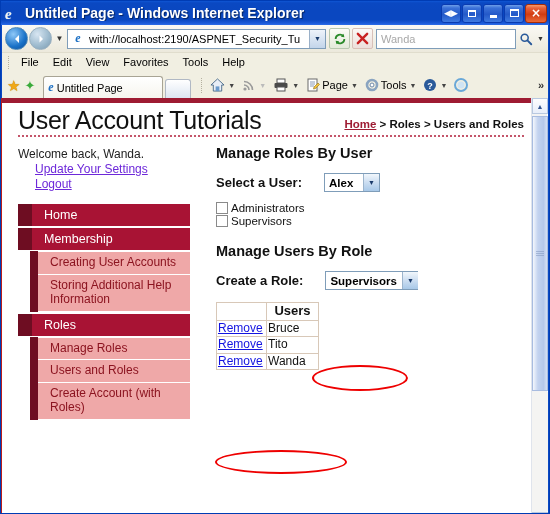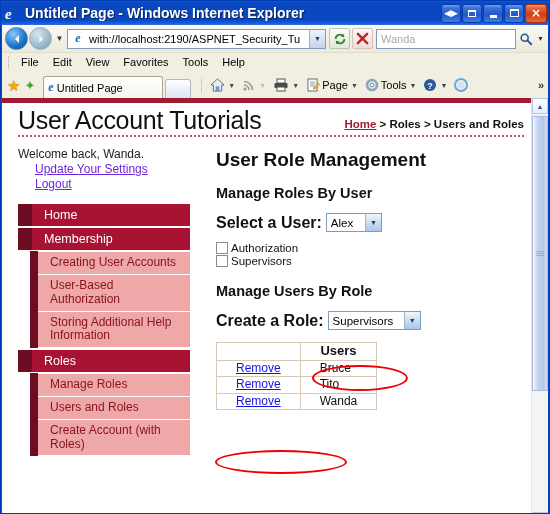--- a/index.html
+++ b/index.html
@@ -359,31 +359,31 @@
   #rightcol { flex: 1 1 auto; padding: 8px 0 0 16px; }
   #content-title {
     font-size: 19px; font-weight: bold; color: #111;
     margin: 4px 0 14px 0;
   }
   .section-title {
     font-size: 14.5px; font-weight: bold; color: #111;
     margin: 0 0 12px 0;
   }
   .field-row { display: flex; align-items: center; margin-bottom: 10px; position: relative; }
-  .field-label { font-size: 16px; font-weight: bold; color: #111; margin-right: 4px; white-space: nowrap; }
+  .field-label { font-size: 13px; font-weight: bold; color: #111; margin-right: 22px; white-space: nowrap; }
   .selectbox {
     display: flex; align-items: center;
     height: 19px;
     border: 1px solid #7f9db9;
     background: #ffffff;
     font-size: 11.5px;
     color: #000;
     min-width: 54px;
   }
-  .selectbox .sv { padding: 0 5px 0 4px; white-space: nowrap; flex: 1 1 auto; }
+  .selectbox .sv { padding: 0 5px 0 4px; white-space: nowrap; flex: 1 1 auto; font-weight: bold; }
   .selectbox .sarrow {
     width: 16px; height: 17px;
     background: linear-gradient(to bottom, #f2f7fc 0%, #cfe0f2 45%, #a8c8e8 100%);
     border-left: 1px solid #9cb4cc;
     display: flex; align-items: center; justify-content: center;
     font-size: 7px; color: #1a3a6a;
     flex: 0 0 auto;
   }
   .cbrow { display: flex; align-items: center; margin-bottom: 1px; }
   .cbox {
@@ -397,21 +397,21 @@
   #checkbox-group { margin-bottom: 16px; }
 
   
   #users-table {
     border-collapse: collapse;
     margin-top: 4px;
     font-size: 12px;
   }
   #users-table td, #users-table th {
     border: 1px solid #d8c8b8;
-    padding: 0px 19px;
+    padding: 0px 1px;
     text-align: left;
     font-weight: normal;
     line-height: 1.28;
   }
   #users-table th.users-col {
     font-weight: bold; font-size: 13px; text-align: center; color: #111;
   }
   #users-table td.rm a {
     color: #1414e0; text-decoration: underline; font-size: 12px;
   }
@@ -698,48 +698,46 @@
             <a class="side-link" href="#">Logout</a>
 
             <div id="nav">
               <div class="nav-top">
                 <span class="lbl">Home</span>
               </div>
               <div class="nav-top">
                 <span class="lbl">Membership</span>
               </div>
               <div class="nav-sub">Creating User Accounts</div>
-              <div class="nav-sub">User-Based Authorization</div>
               <div class="nav-sub">Storing Additional Help Information</div>
               <div class="nav-top" style="margin-top:2px">
                 <span class="lbl">Roles</span>
               </div>
               <div class="nav-sub">Manage Roles</div>
               <div class="nav-sub">Users and Roles</div>
               <div class="nav-sub">Create Account (with Roles)</div>
             </div>
           </div>
 
           <div id="rightcol">
-            <div id="content-title">User Role Management</div>
 
             <div class="section-title">Manage Roles By User</div>
 
             <div class="field-row">
               <span class="field-label">Select a User:</span>
               <span class="selectbox" style="width:56px">
                 <span class="sv">Alex</span>
                 <span class="sarrow">▼</span>
               </span>
             </div>
 
             <div id="checkbox-group">
               <div class="cbrow">
                 <span class="cbox"></span>
-                <span class="cblabel">Authorization</span>
+                <span class="cblabel">Administrators</span>
               </div>
               <div class="cbrow">
                 <span class="cbox"></span>
                 <span class="cblabel">Supervisors</span>
               </div>
             </div>
 
             <div class="section-title">Manage Users By Role</div>
 
             <div class="field-row" style="margin-bottom:12px">

